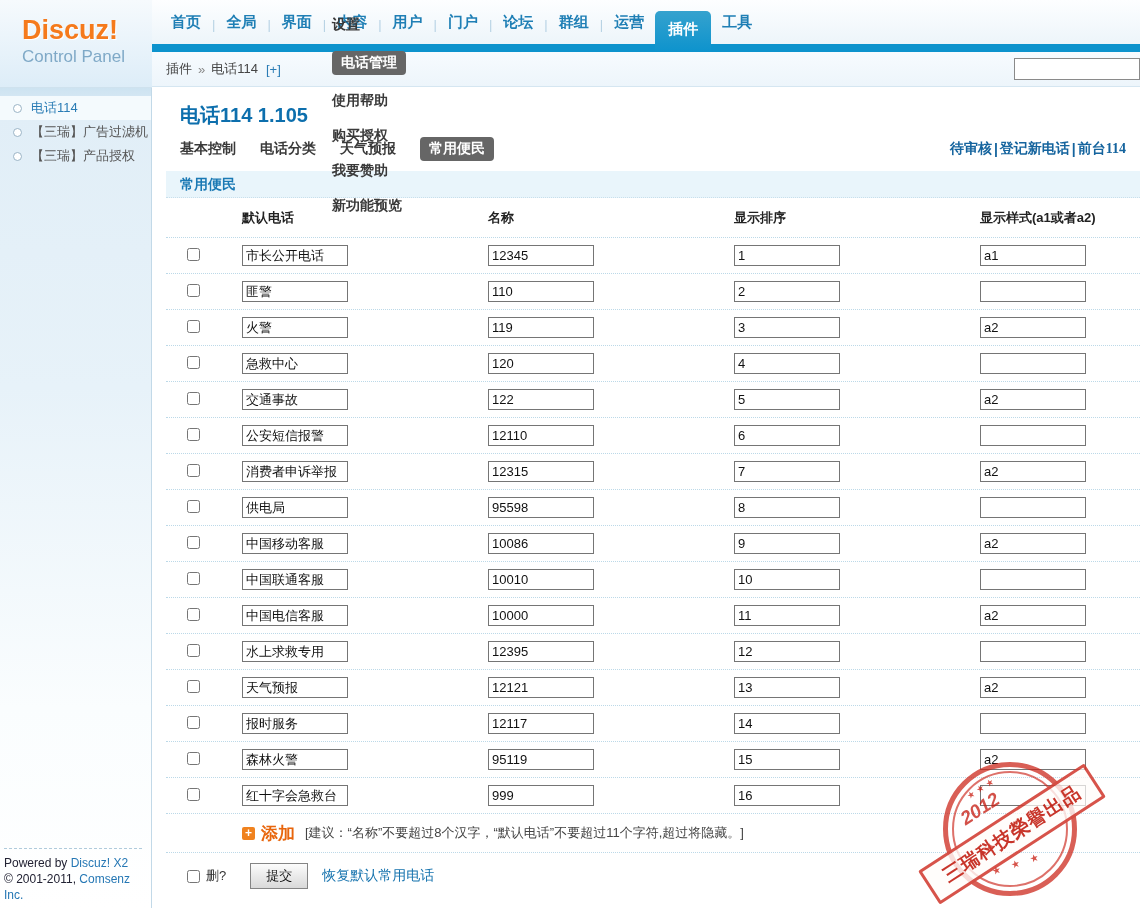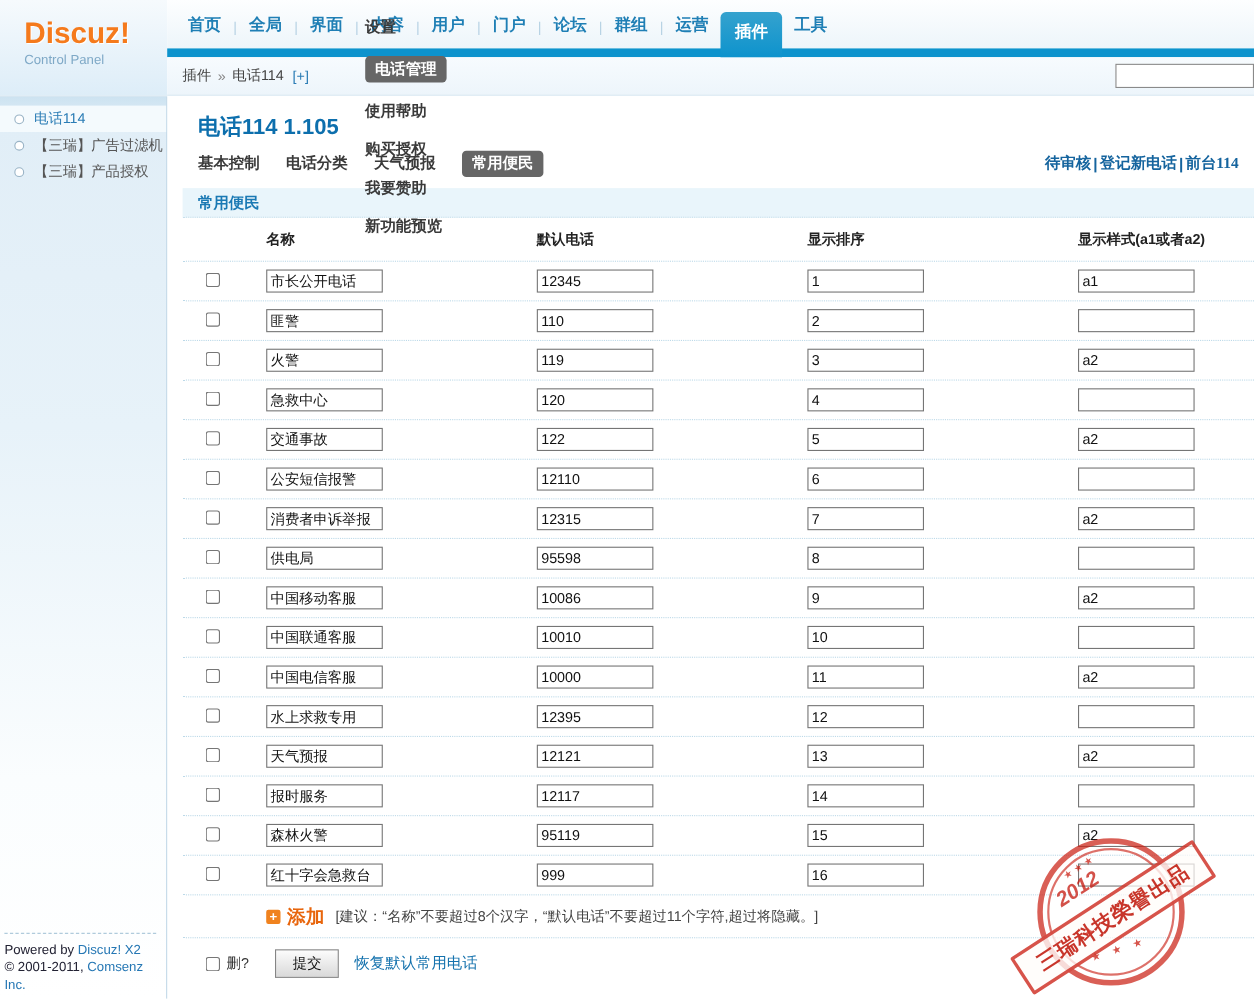--- a/index.html
+++ b/index.html
@@ -10,21 +10,21 @@
     font-size:13px; color:#333;
   }
 
   
   #logo {
     position:absolute; left:0; top:0; width:152px; height:87px;
     background:linear-gradient(#f6fafd,#ddedf8);
     border-bottom:1px solid #cfe2ee; cursor:pointer;
   }
   .logo-title { margin:15px 0 0 22px; font-size:27px; font-weight:bold; color:#f57a1c; text-shadow:1px 1px 0 #fff; }
-  .logo-sub   { margin:1px 0 0 22px; font-size:12px; color:#7fa9c7; }
+  .logo-sub   { margin:1px 0 0 22px; font-size:17px; color:#7fa9c7; }
 
   
   #topnav {
     position:absolute; left:152px; top:0; width:980px; height:44px;
     background:linear-gradient(#fdfeff,#edf5fa);
     display:flex; align-items:flex-end; padding-left:8px;
   }
   .navitem { color:#1f7fb5; font-weight:bold; font-size:15px; padding:0 11px 12px; cursor:pointer; white-space:nowrap; }
   .navsep  { color:#b7d2e4; padding-bottom:12px; font-weight:normal; }
   .navtab  {
@@ -227,22 +227,22 @@
         <span class="qsep">|</span>
         <span class="qlink">前台114</span>
       </div>
   </div>
 
   <div class="sectionbar">常用便民</div>
 
   <div class="table">
     <div class="thead">
       <div class="c-check"></div>
+      <div class="c">默认电话</div>
       <div class="c">名称</div>
-      <div class="c">默认电话</div>
       <div class="c">显示排序</div>
       <div class="c-last">显示样式(a1或者a2)</div>
     </div>
     <div id="rows">
         <div class="trow">
           <div class="c-check"><input type="checkbox" style=""></div>
           <div class="c"><input class="txt" type="text" value="市长公开电话" style=""></div>
           <div class="c"><input class="txt" type="text" value="12345" style=""></div>
           <div class="c"><input class="txt" type="text" value="1" style=""></div>
           <div class="c-last"><input class="txt" type="text" value="a1" style=""></div>

